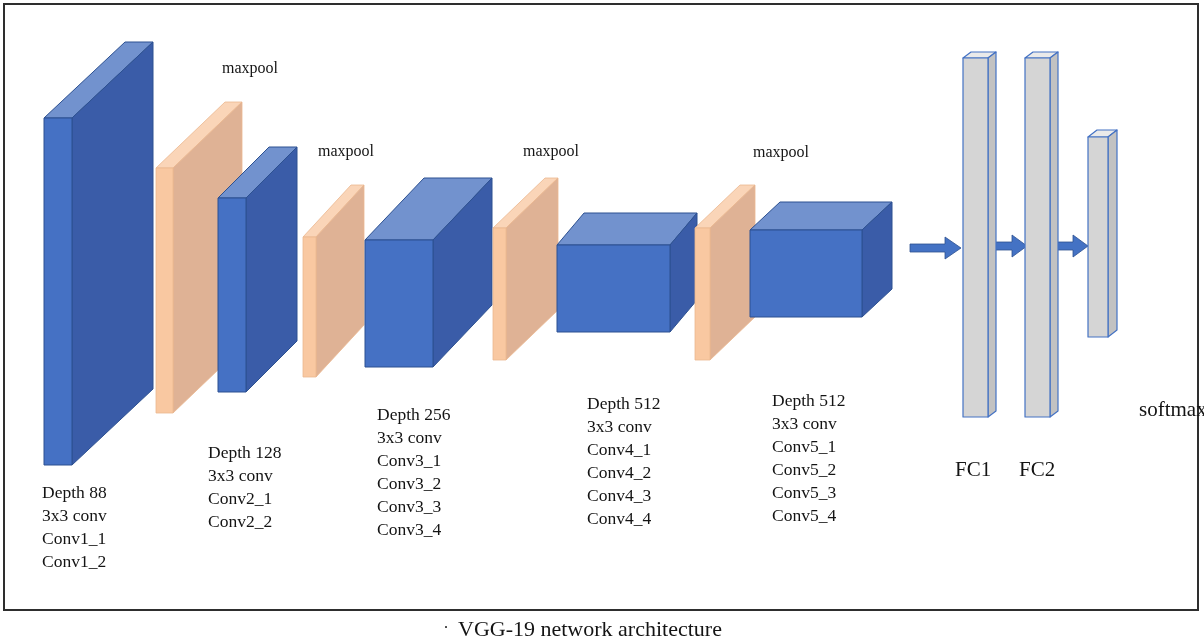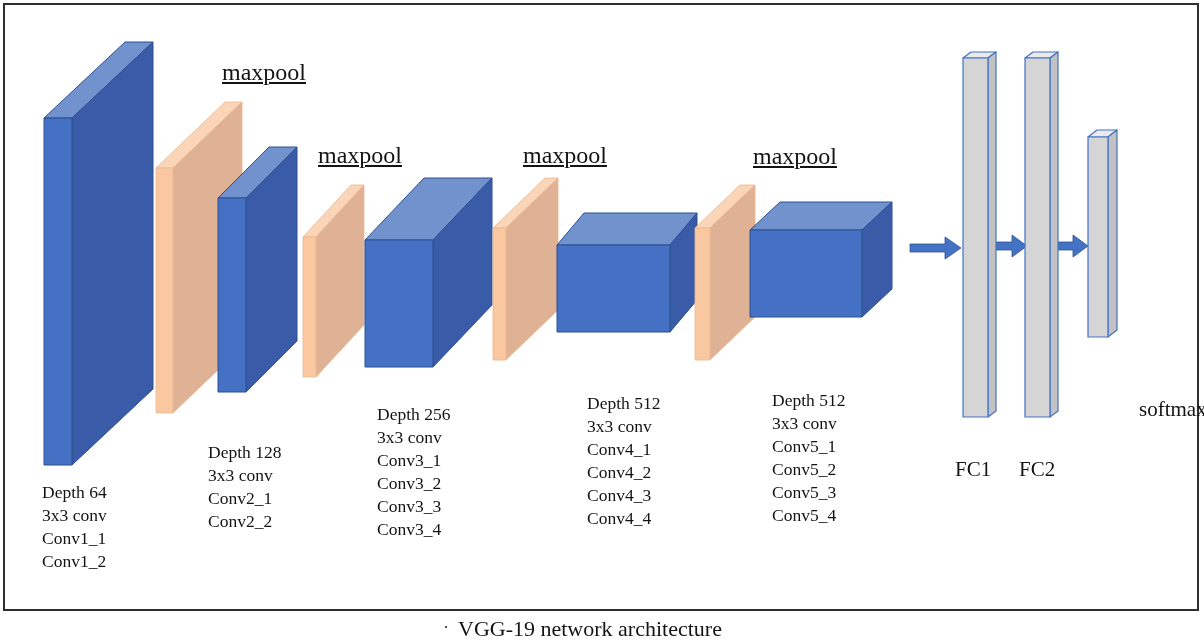--- a/index.html
+++ b/index.html
@@ -5,21 +5,21 @@
   html,body{margin:0;padding:0;background:#ffffff;}
   .stage{position:relative;width:1204px;height:644px;background:#fff;overflow:hidden;
          font-family:"Liberation Serif","DejaVu Serif",serif;color:#141414;}
   .frame{position:absolute;left:3px;top:3px;width:1196px;height:608px;
          border:2px solid #2e2e2e;box-sizing:border-box;}
   .diagram-svg{position:absolute;left:0;top:0;}
   .face-blue{stroke:#2d5191;stroke-width:1;stroke-linejoin:round;}
   .face-orange{stroke:#ebb88f;stroke-width:0.8;stroke-linejoin:round;}
   .face-gray{stroke:#4472c4;stroke-width:1.2;stroke-linejoin:round;}
   .arrow-shape{stroke:#2d5191;stroke-width:0.8;stroke-linejoin:round;}
-  .lbl{position:absolute;font-size:24px;white-space:nowrap;text-decoration:underline;}
+  .lbl{position:absolute;font-size:16px;white-space:nowrap;}
   .block-lines{position:absolute;font-size:17.5px;line-height:23px;white-space:nowrap;}
   .fc-lbl{position:absolute;font-size:21px;white-space:nowrap;}
   .caption{position:absolute;left:458px;top:616px;width:400px;
            font-size:22px;white-space:nowrap;}
   .cap-dot{position:absolute;left:444px;top:614px;font-size:16px;}
 </style>
 </head>
 <body>
 
 <div class="stage">
@@ -104,21 +104,21 @@
       <polygon class="face-gray" points="1088,137 1108,137 1108,337 1088,337" fill="#D5D5D5"></polygon>
     </g>
   </svg>
 
   <div class="lbl" style="left:222px;top:59px;">maxpool</div>
   <div class="lbl" style="left:318px;top:142px;">maxpool</div>
   <div class="lbl" style="left:523px;top:142px;">maxpool</div>
   <div class="lbl" style="left:753px;top:143px;">maxpool</div>
 
   <div class="block-lines" style="left:42px;top:481px;">
-    <div>Depth 64</div>
+    <div>Depth 88</div>
     <div>3x3 conv</div>
     <div>Conv1_1</div>
     <div>Conv1_2</div>
   </div>
 
   <div class="block-lines" style="left:208px;top:441px;">
     <div>Depth 128</div>
     <div>3x3 conv</div>
     <div>Conv2_1</div>
     <div>Conv2_2</div>

